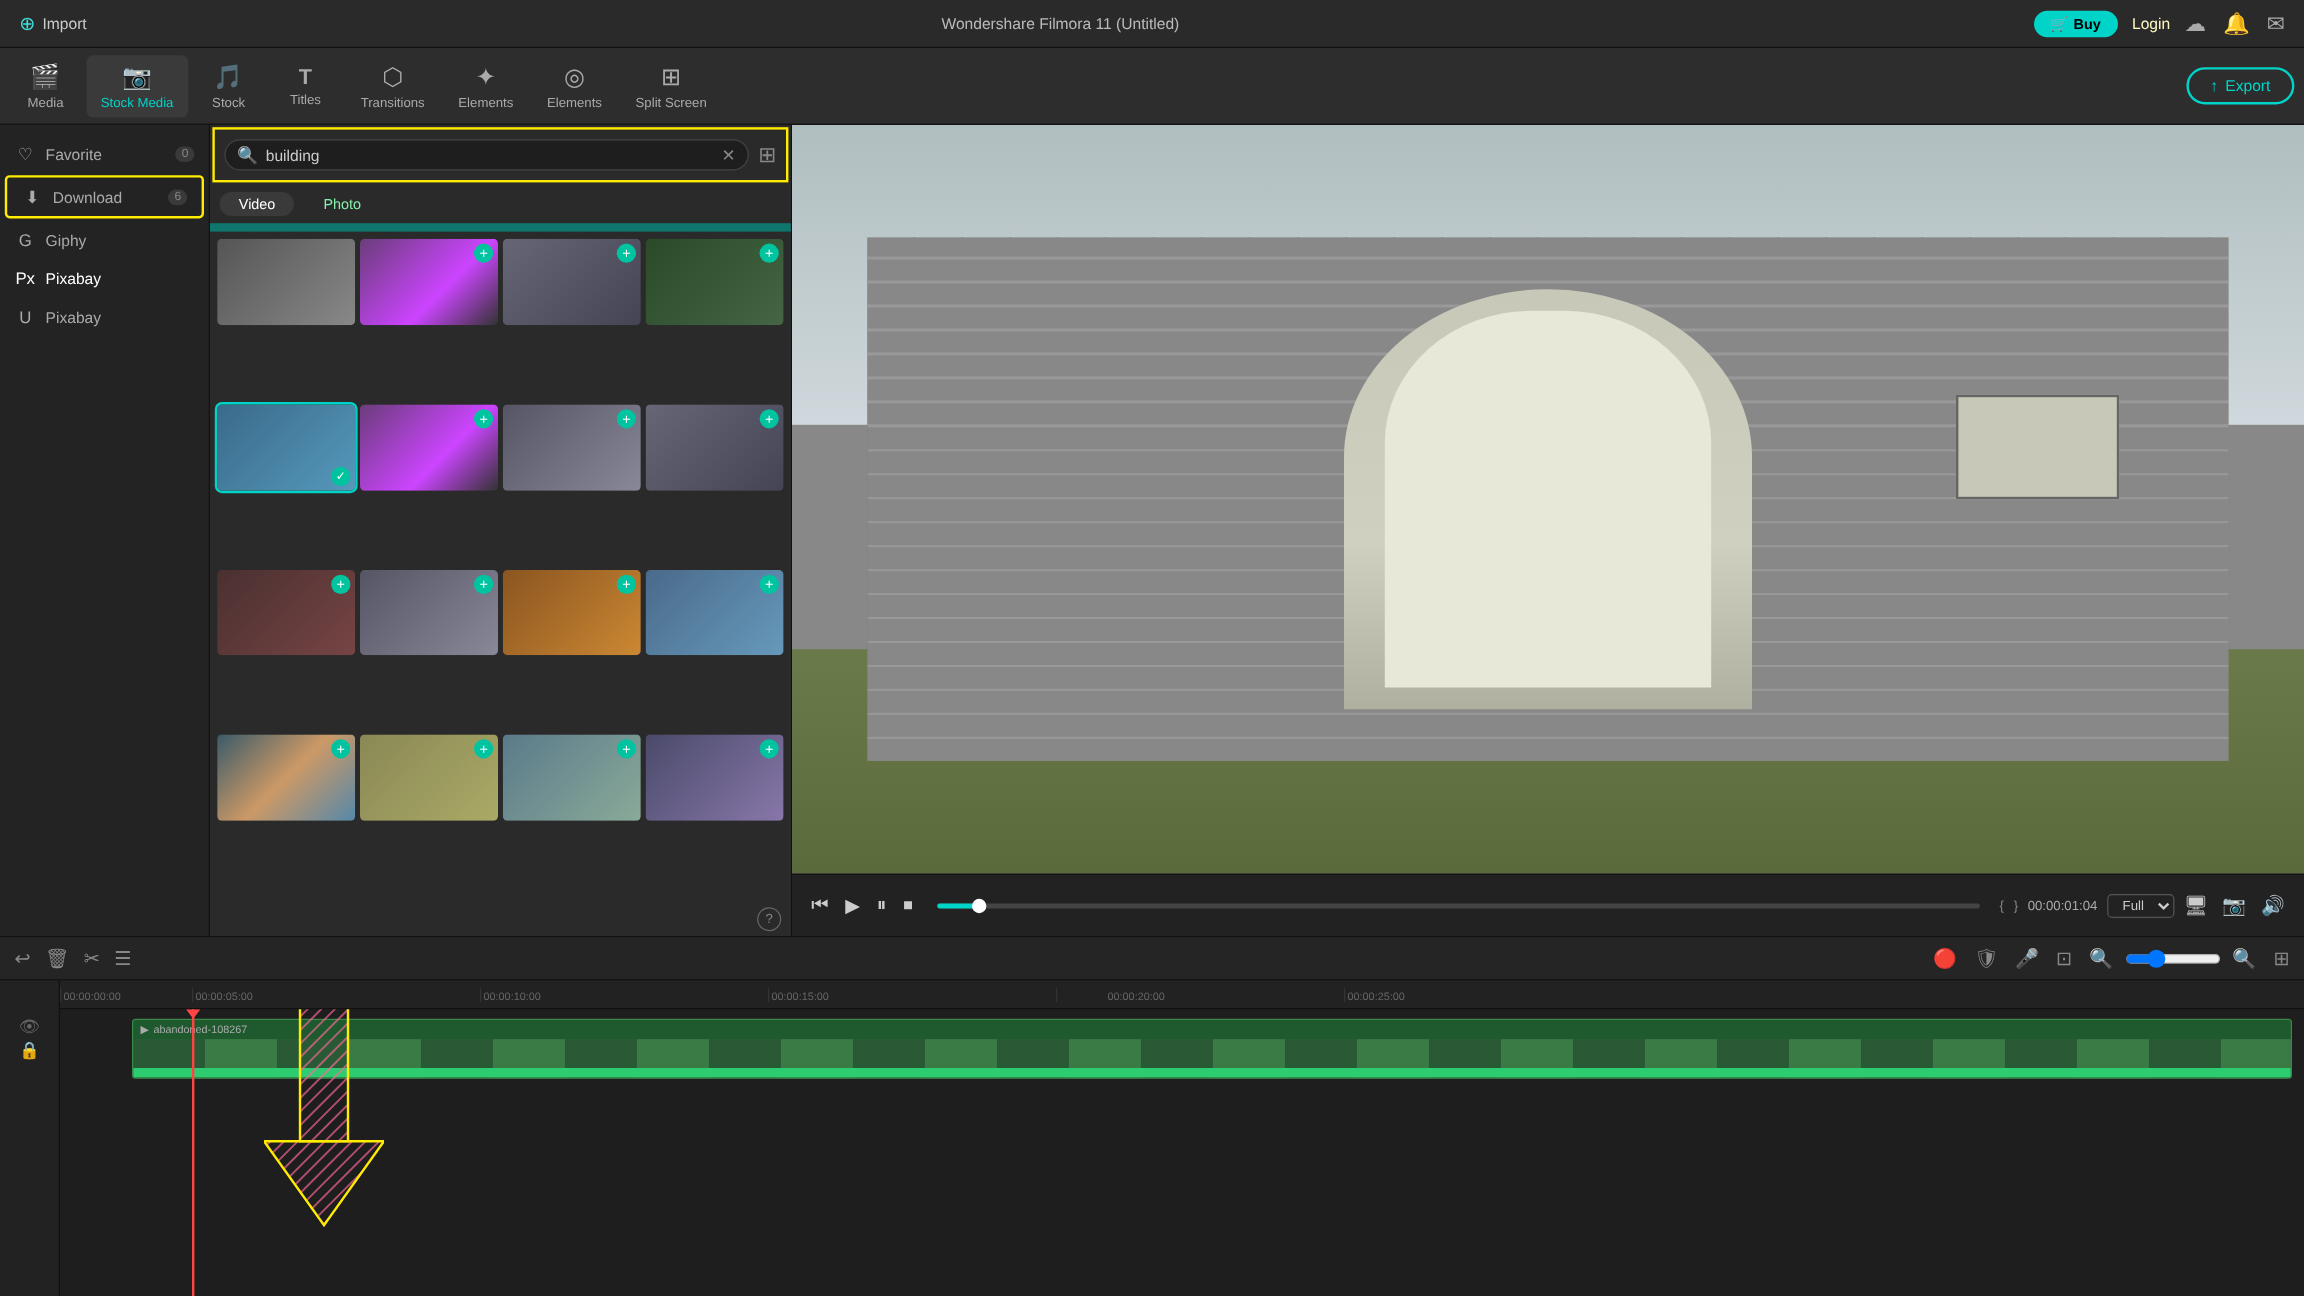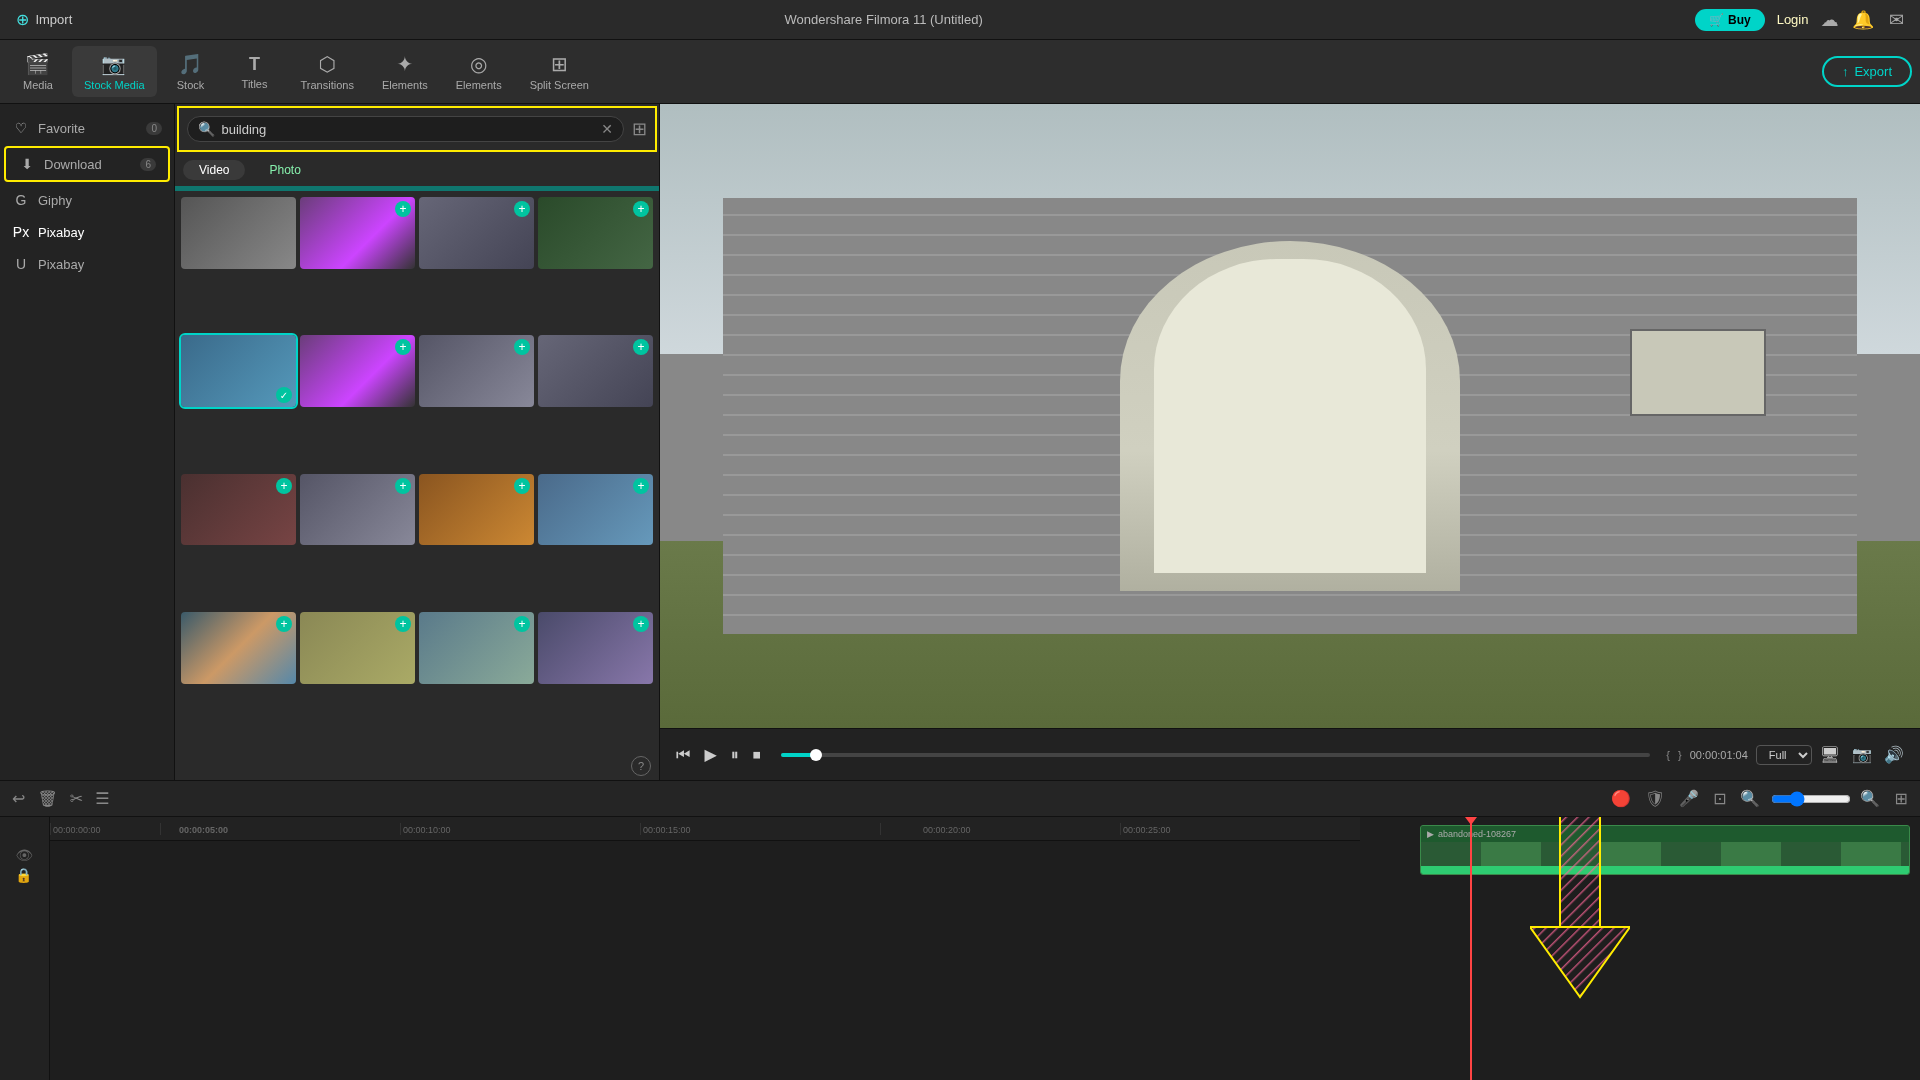--- a/index.html
+++ b/index.html
@@ -124,21 +124,21 @@
     .search-icon { color: #888; font-size: 14px; }
     .search-input {
       background: none; border: none; outline: none; color: #ccc;
       font-size: 13px; flex: 1;
     }
     .search-clear { color: #888; cursor: pointer; font-size: 14px; }
     .grid-toggle { color: #888; font-size: 18px; cursor: pointer; }
 
     .media-tabs {
       display: flex; padding: 6px 8px; gap: 8px;
-      border-bottom: 5px solid #0f766e;
+      border-bottom: 7px solid #0f766e;
     }
     .media-tab {
       padding: 3px 16px; border-radius: 12px; font-size: 12px;
       cursor: pointer; color: #86efac;
     }
     .media-tab.active {
       background: #3a3a3a; color: #fff;
     }
 
     .media-grid {
@@ -244,21 +244,21 @@
     .timeline-body {
       flex: 1; display: flex; overflow: hidden;
     }
     .timeline-tracks-left {
       width: 50px; background: #222; border-right: 1px solid #111;
       display: flex; flex-direction: column; align-items: center;
       padding-top: 30px; gap: 4px;
     }
     .track-icon { color: #666; font-size: 14px; cursor: pointer; }
     .timeline-main {
-      flex: 1; display: flex; flex-direction: row; overflow: hidden; position: relative;
+      flex: 1; display: flex; flex-direction: column; overflow: hidden; position: relative;
     }
     .timeline-ruler {
       height: 24px; background: #222; display: flex; align-items: center;
       border-bottom: 1px solid #111; position: relative; overflow: hidden;
     }
     .ruler-marks { display: flex; width: 100%; }
     .ruler-mark {
       flex-shrink: 0; font-size: 9px; color: #666;
       display: flex; align-items: flex-start; padding-top: 2px;
       border-left: 1px solid #333;
@@ -595,21 +595,21 @@
     </div>
 
     <div class="timeline-main">
 
       <div class="timeline-ruler">
         <div class="ruler-marks">
           <div class="ruler-mark" style="width:110px;">
             <span style="margin-left:2px;">00:00:00:00</span>
           </div>
           <div class="ruler-mark" style="width:240px;">
-            <span style="margin-left:18px;font-weight:bold;">00:00:05:00</span>
+            <span style="margin-left:2px;">00:00:05:00</span>
           </div>
           <div class="ruler-mark" style="width:240px;">
             <span style="margin-left:2px;">00:00:10:00</span>
           </div>
           <div class="ruler-mark" style="width:240px;">
             <span style="margin-left:2px;">00:00:15:00</span>
           </div>
           <div class="ruler-mark" style="width:240px;padding-left:40px;">
             <span style="margin-left:2px;">00:00:20:00</span>
           </div>

